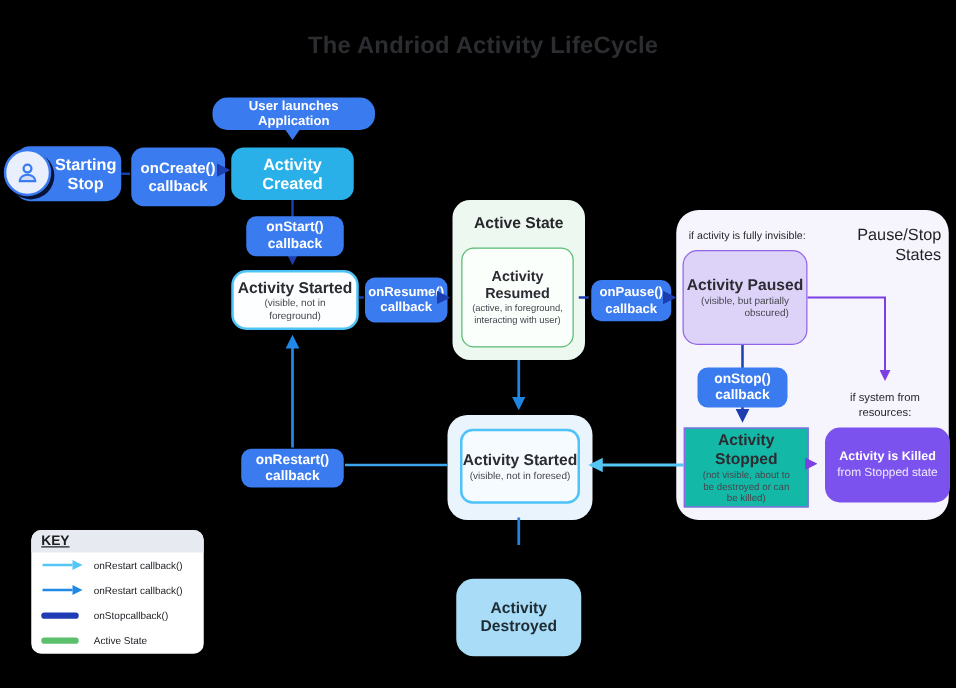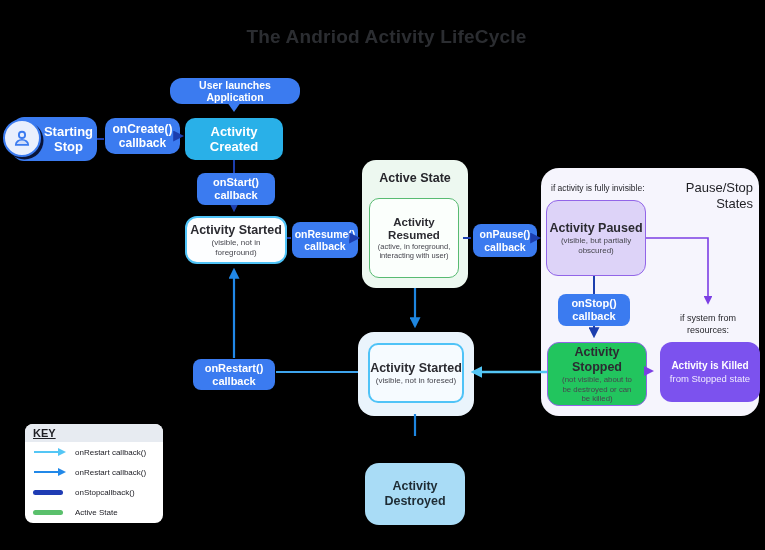--- a/index.html
+++ b/index.html
@@ -24,21 +24,21 @@
   #bubble-tail{left:227px;top:102px;width:0;height:0;z-index:3;
         border-left:7px solid transparent;border-right:7px solid transparent;
         border-top:10px solid #3b7bf0;}
   
   #person-badge{left:3px;top:119px;width:38px;height:38px;border-radius:50%;
         background:#e9effd;border:2px solid #3b7bf0;z-index:3;
         box-shadow:2.5px 2.5px 0 rgba(6,14,44,.95);
         display:flex;align-items:center;justify-content:center;}
   #starting-stop{left:12px;top:117px;width:85px;height:44px;border-radius:12px;
         font-size:13px;padding-left:28px;}
-  #oncreate{left:105px;top:118px;width:75px;height:36px;font-size:12px;}
+  #oncreate{left:105px;top:118px;width:75px;height:47px;font-size:12px;}
   #activity-created{left:185px;top:118px;width:98px;height:42px;font-size:13px;}
   #onstart{left:197px;top:173px;width:78px;height:32px;border-radius:8px;font-size:11px;}
   #started1{left:185px;top:216px;width:102px;height:48px;border-radius:12px;
         background:#fdfeff;border:2px solid #4fc3f7;}
   .node-title{font-size:12.5px;font-weight:600;color:#2b2b31;}
   .node-sub{font-size:8px;color:#46464e;margin-top:1px;}
   #onresume{left:292px;top:222px;width:66px;height:36px;border-radius:8px;font-size:10.5px;}
   
   #active-state{left:362px;top:160px;width:106px;height:128px;border-radius:14px;
         background:#edf8f0;justify-content:flex-start;padding-top:11px;}
@@ -49,26 +49,26 @@
   #active-inner .node-title{font-size:11.5px;}
   #active-inner .node-sub{font-size:7.5px;}
   #onpause{left:473px;top:224px;width:64px;height:33px;border-radius:8px;font-size:10.5px;}
   
   #pause-container{left:541px;top:168px;width:218px;height:248px;border-radius:18px;
         background:#f6f5fd;}
   #pause-condition{left:551px;top:183px;font-size:8.5px;color:#26262b;z-index:3;}
   #pause-title{left:660px;top:180px;width:93px;text-align:right;font-size:13px;
         font-weight:400;color:#1f1f24;line-height:1.25;z-index:3;}
   #activity-paused{left:546px;top:200px;width:100px;height:76px;border-radius:12px;
-        background:#ddd3f8;border:1.5px solid #9265e8;}
+        background:#ddd3f8;border:1.5px solid #9265e8;text-align:right;}
   #onstop{left:558px;top:294px;width:72px;height:32px;border-radius:8px;font-size:11px;}
   #resources-note{left:662px;top:313px;width:92px;text-align:center;font-size:9px;
         color:#26262b;line-height:1.3;z-index:3;}
-  #activity-stopped{left:547px;top:342px;width:100px;height:64px;border-radius:12px;
-        background:#22c55e;border:1.5px solid #9265e8;}
+  #activity-stopped{left:547px;top:342px;width:100px;height:64px;border-radius:0;
+        background:#14b8a6;border:1.5px solid #9265e8;}
   #activity-stopped .node-sub{font-size:7.8px;}
   #activity-killed{left:660px;top:342px;width:100px;height:60px;border-radius:12px;
         background:#7c52ee;}
   #activity-killed .k-title{font-size:10px;font-weight:700;color:#fff;}
   #activity-killed .k-sub{font-size:9.5px;color:#efeafe;margin-top:1px;}
   
   #started2{left:358px;top:332px;width:116px;height:84px;border-radius:16px;
         background:#eaf4fc;}
   #started2-inner{position:absolute;left:10px;top:11px;width:96px;height:60px;
         border-radius:10px;border:2px solid #4fc3f7;background:#f6fbff;

